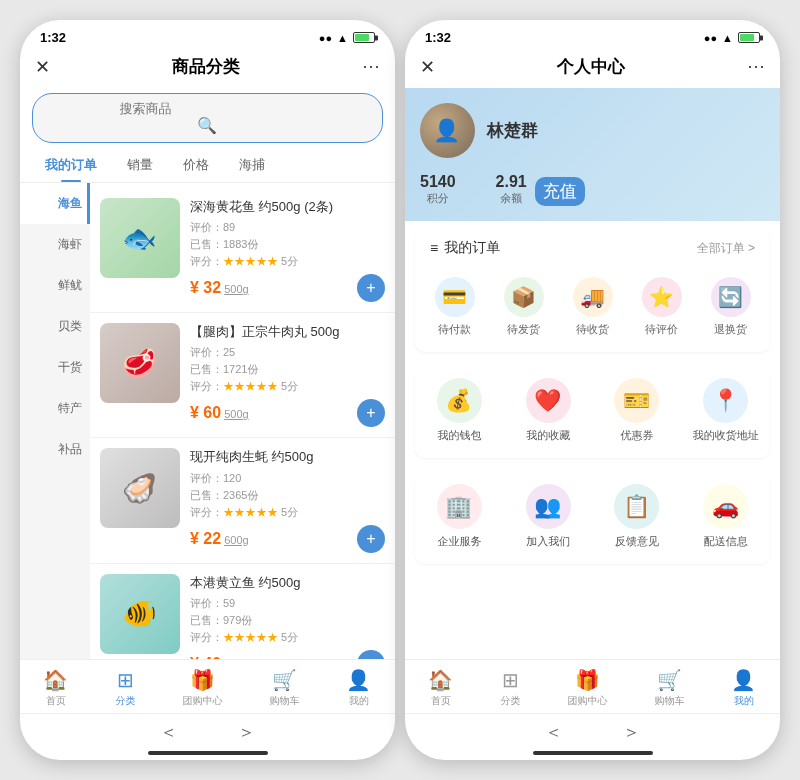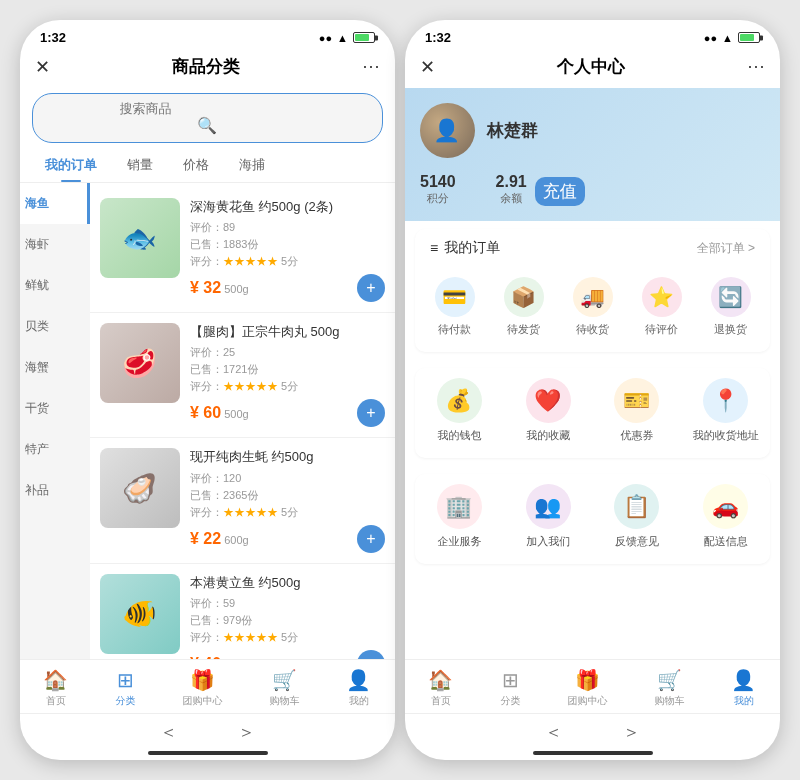--- a/index.html
+++ b/index.html
@@ -149,21 +149,21 @@
     }
     
     .sidebar {
       width: 70px;
       background: #f5f5f5;
       overflow-y: auto;
       flex-shrink: 0;
     }
     .sidebar-item {
       padding: 12px 5px;
-      text-align: left;
+      text-align: right;
       font-size: 12px;
       color: #666;
       cursor: pointer;
       border-right: 3px solid transparent;
     }
     .sidebar-item.active {
       background: #fff;
       color: #4a90d9;
       border-right: 3px solid #4a90d9;
       font-weight: 600;
@@ -224,20 +224,21 @@
     }
     .product-price {
       color: #ff6600;
       font-size: 16px;
       font-weight: 600;
     }
     .price-unit {
       font-size: 11px;
       color: #999;
       margin-left: 3px;
+      text-decoration: underline;
     }
     .cart-btn {
       width: 28px;
       height: 28px;
       background: #4a90d9;
       border-radius: 50%;
       display: flex;
       align-items: center;
       justify-content: center;
       color: white;
@@ -477,21 +478,20 @@
       <div class="category-tab">海捕</div>
     </div>
 
     <div class="main-content">
 
       <div class="sidebar">
         <div class="sidebar-item active">海鱼</div>
         <div class="sidebar-item">海虾</div>
         <div class="sidebar-item">鲜鱿</div>
         <div class="sidebar-item">贝类</div>
-        <div class="sidebar-item">海蟹</div>
         <div class="sidebar-item">干货</div>
         <div class="sidebar-item">特产</div>
         <div class="sidebar-item">补品</div>
       </div>
 
       <div class="product-list">
 
         <div class="product-item">
           <div class="product-img">
             <div class="product-img-placeholder" style="background: linear-gradient(135deg, #c8e6c9, #a5d6a7);">🐟</div>

